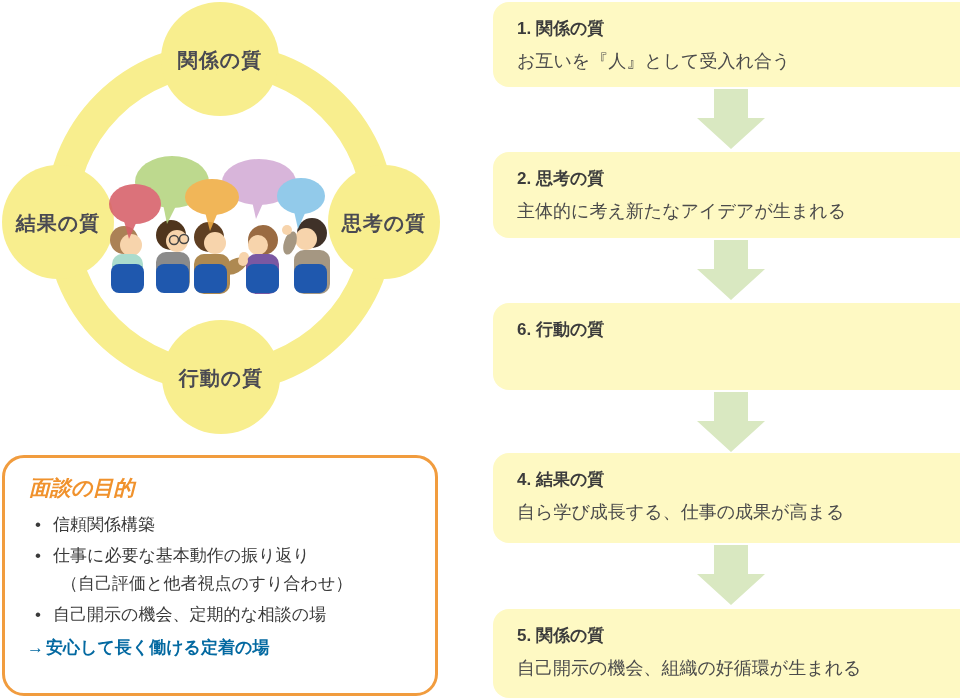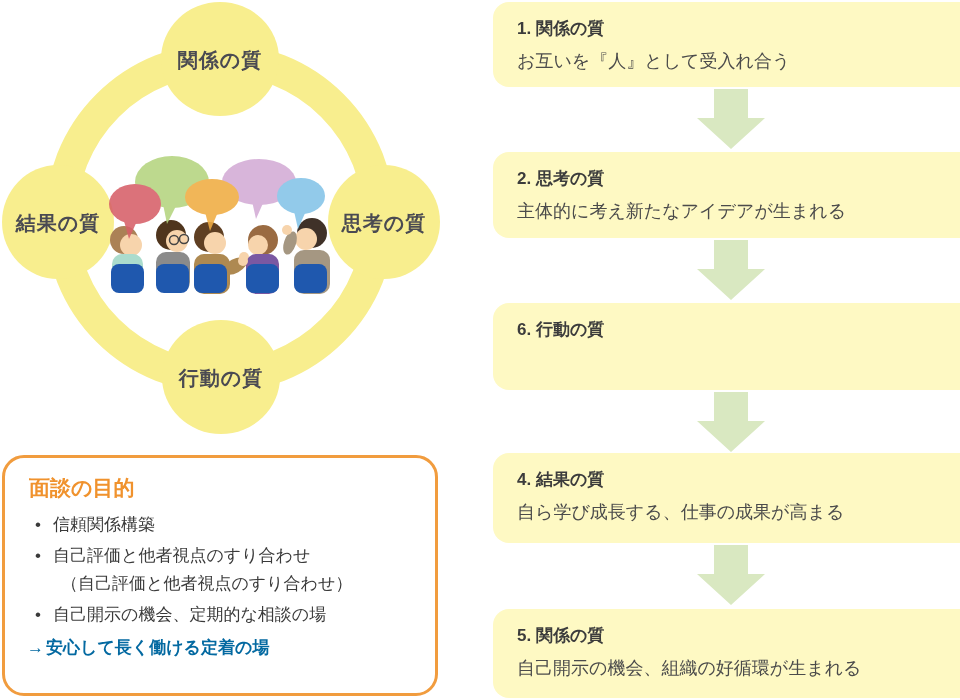--- a/index.html
+++ b/index.html
@@ -9,21 +9,21 @@
   }
   
   #cycle-svg{position:absolute;left:0;top:0;}
   .cycle-label{font-size:20px;font-weight:700;letter-spacing:1px;}
   
   .purpose-box{
     position:absolute;left:2px;top:455px;width:436px;height:241px;
     box-sizing:border-box;background:#ffffff;border:3px solid #f19c3e;
     border-radius:22px;padding:16px 20px 12px 22px;
   }
-  .purpose-title{font-size:21px;font-weight:700;color:#f0922d;margin:0 0 10px 2px;}
+  .purpose-title{font-size:21px;font-weight:700;color:#f0922d;margin:0 0 10px 2px;font-style:italic;}
   .bullet-row{display:flex;font-size:17px;line-height:1.55;color:#3a3a3a;margin:5px 0 0 8px;}
   .bullet-row .marker{width:18px;flex:0 0 18px;}
   .bullet-sub{font-size:17px;line-height:1.55;color:#3a3a3a;margin:1px 0 0 34px;}
   .purpose-conclusion{font-size:17px;line-height:1.55;font-weight:700;color:#0369a1;margin:7px 0 0 0;}
   .purpose-conclusion .arrow-char{margin-right:2px;font-weight:700;}
   
   .step{
     position:absolute;left:493px;width:505px;box-sizing:border-box;
     background:#fef9c3;border-radius:16px;padding:15px 24px 0 24px;
   }
@@ -130,21 +130,21 @@
   <div class="purpose-box">
     <div class="purpose-title">面談の目的</div>
 
     <div class="bullet-row">
       <span class="marker">•</span>
       <span>信頼関係構築</span>
     </div>
 
     <div class="bullet-row">
       <span class="marker">•</span>
-      <span>自己評価と他者視点のすり合わせ</span>
+      <span>仕事に必要な基本動作の振り返り</span>
     </div>
     <div class="bullet-sub">（自己評価と他者視点のすり合わせ）</div>
 
     <div class="bullet-row">
       <span class="marker">•</span>
       <span>自己開示の機会、定期的な相談の場</span>
     </div>
 
     <div class="purpose-conclusion">
       <span class="arrow-char">→</span><span>安心して長く働ける定着の場</span>

